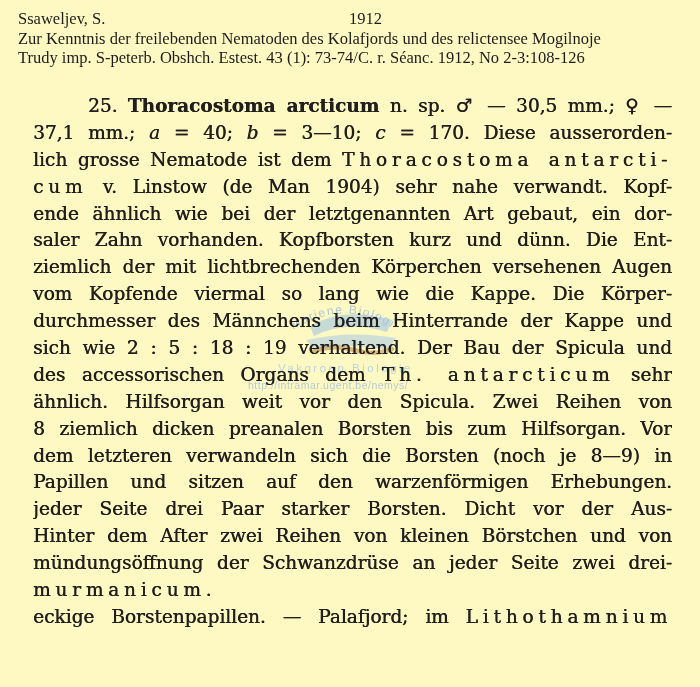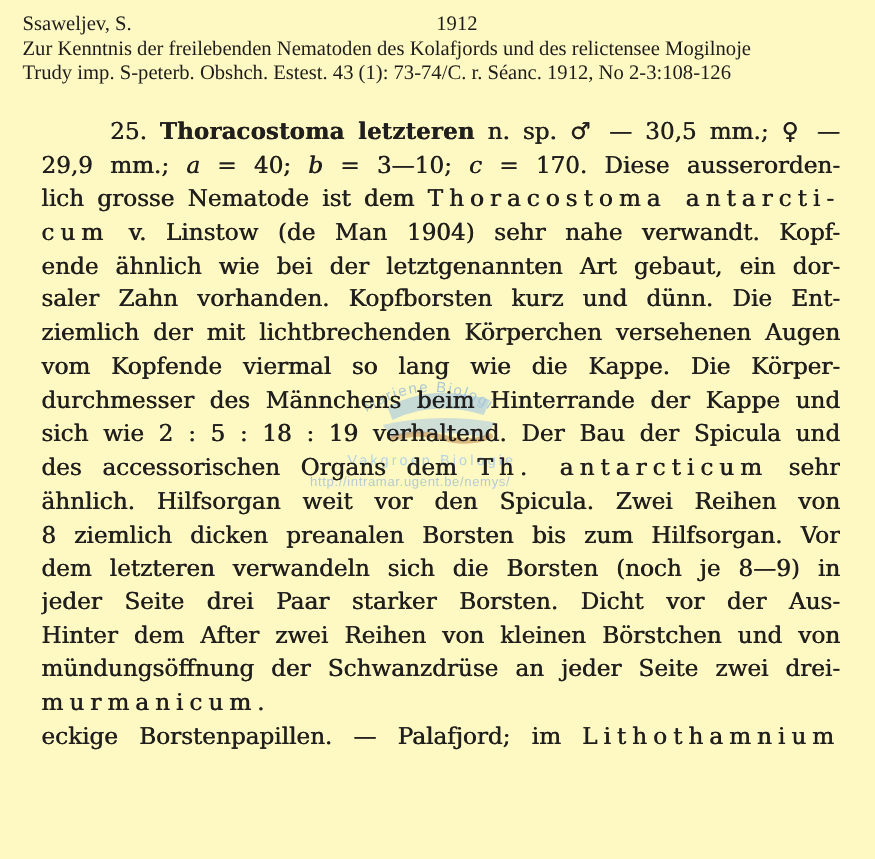--- a/index.html
+++ b/index.html
@@ -61,34 +61,35 @@
         <path d="M 70 38 Q 104 18 152 32 L 147 44 Q 106 32 74 48 Z" fill="#a3c6e2" opacity="0.62"></path>
         <path d="M 66 52 Q 110 42 156 50 L 148 62 Q 108 54 74 62 Z" fill="#aacbe6" opacity="0.55"></path>
         <path d="M 74 63 Q 94 56 114 62 T 152 61" stroke="#b5793f" stroke-width="4.5" fill="none" opacity="0.5" stroke-linecap="round"></path>
       </g>
       <text x="38" y="84" font-family="Liberation Sans, sans-serif" font-size="11.5" letter-spacing="2.5" fill="#a9cfe9" opacity="0.85">Vakgroep Biologie</text>
       <text x="8" y="101" font-family="Liberation Sans, sans-serif" font-size="10.5" letter-spacing="0.5" fill="#a3c0d6" opacity="0.8">http://intramar.ugent.be/nemys/</text>
     </svg>
   </div>
 
   <div class="body-text">
-      <div class="line indent"><span class="s-n">25.  </span><span class="s-b">Thoracostoma letzteren</span><span class="s-n">  n. sp. ♂ — 30,5 mm.; ♀ —</span></div>
-      <div class="line"><span class="s-n">29,9 mm.; </span><span class="s-i">a</span><span class="s-n"> = 40; </span><span class="s-i">b</span><span class="s-n"> = 3—10; </span><span class="s-i">c</span><span class="s-n"> = 170. Diese ausserorden-</span></div>
+      <div class="line indent"><span class="s-n">25.  </span><span class="s-b">Thoracostoma arcticum</span><span class="s-n">  n. sp. ♂ — 30,5 mm.; ♀ —</span></div>
+      <div class="line"><span class="s-n">37,1 mm.; </span><span class="s-i">a</span><span class="s-n"> = 40; </span><span class="s-i">b</span><span class="s-n"> = 3—10; </span><span class="s-i">c</span><span class="s-n"> = 170. Diese ausserorden-</span></div>
       <div class="line"><span class="s-n">lich grosse Nematode ist dem </span><span class="s-sp">Thoracostoma antarcti-</span></div>
       <div class="line"><span class="s-sp">cum</span><span class="s-n"> v. Linstow (de Man 1904) sehr nahe verwandt. Kopf-</span></div>
       <div class="line"><span class="s-n">ende ähnlich wie bei der letztgenannten Art gebaut, ein dor-</span></div>
       <div class="line"><span class="s-n">saler Zahn vorhanden. Kopfborsten kurz und dünn. Die Ent-</span></div>
       <div class="line"><span class="s-n">ziemlich der mit lichtbrechenden Körperchen versehenen Augen</span></div>
       <div class="line"><span class="s-n">vom Kopfende viermal so lang wie die Kappe. Die Körper-</span></div>
       <div class="line"><span class="s-n">durchmesser des Männchens beim Hinterrande der Kappe und</span></div>
       <div class="line"><span class="s-n">sich wie 2 : 5 : 18 : 19 verhaltend. Der Bau der Spicula und</span></div>
       <div class="line"><span class="s-n">des accessorischen Organs dem </span><span class="s-sp">Th. antarcticum</span><span class="s-n"> sehr</span></div>
       <div class="line"><span class="s-n">ähnlich. Hilfsorgan weit vor den Spicula. Zwei Reihen von</span></div>
       <div class="line"><span class="s-n">8 ziemlich dicken preanalen Borsten bis zum Hilfsorgan. Vor</span></div>
       <div class="line"><span class="s-n">dem letzteren verwandeln sich die Borsten (noch je 8—9) in</span></div>
+      <div class="line"><span class="s-n">Papillen und sitzen auf den warzenförmigen Erhebungen.</span></div>
       <div class="line"><span class="s-n">jeder Seite drei Paar starker Borsten. Dicht vor der Aus-</span></div>
       <div class="line"><span class="s-n">Hinter dem After zwei Reihen von kleinen Börstchen und von</span></div>
       <div class="line"><span class="s-n">mündungsöffnung der Schwanzdrüse an jeder Seite zwei drei-</span></div>
       <div class="line no-just"><span class="s-sp">murmanicum.</span></div>
       <div class="line"><span class="s-n">eckige Borstenpapillen. — Palafjord; im </span><span class="s-sp">Lithothamnium</span></div>
     </div>
 
 </div>
 
 </body></html>

